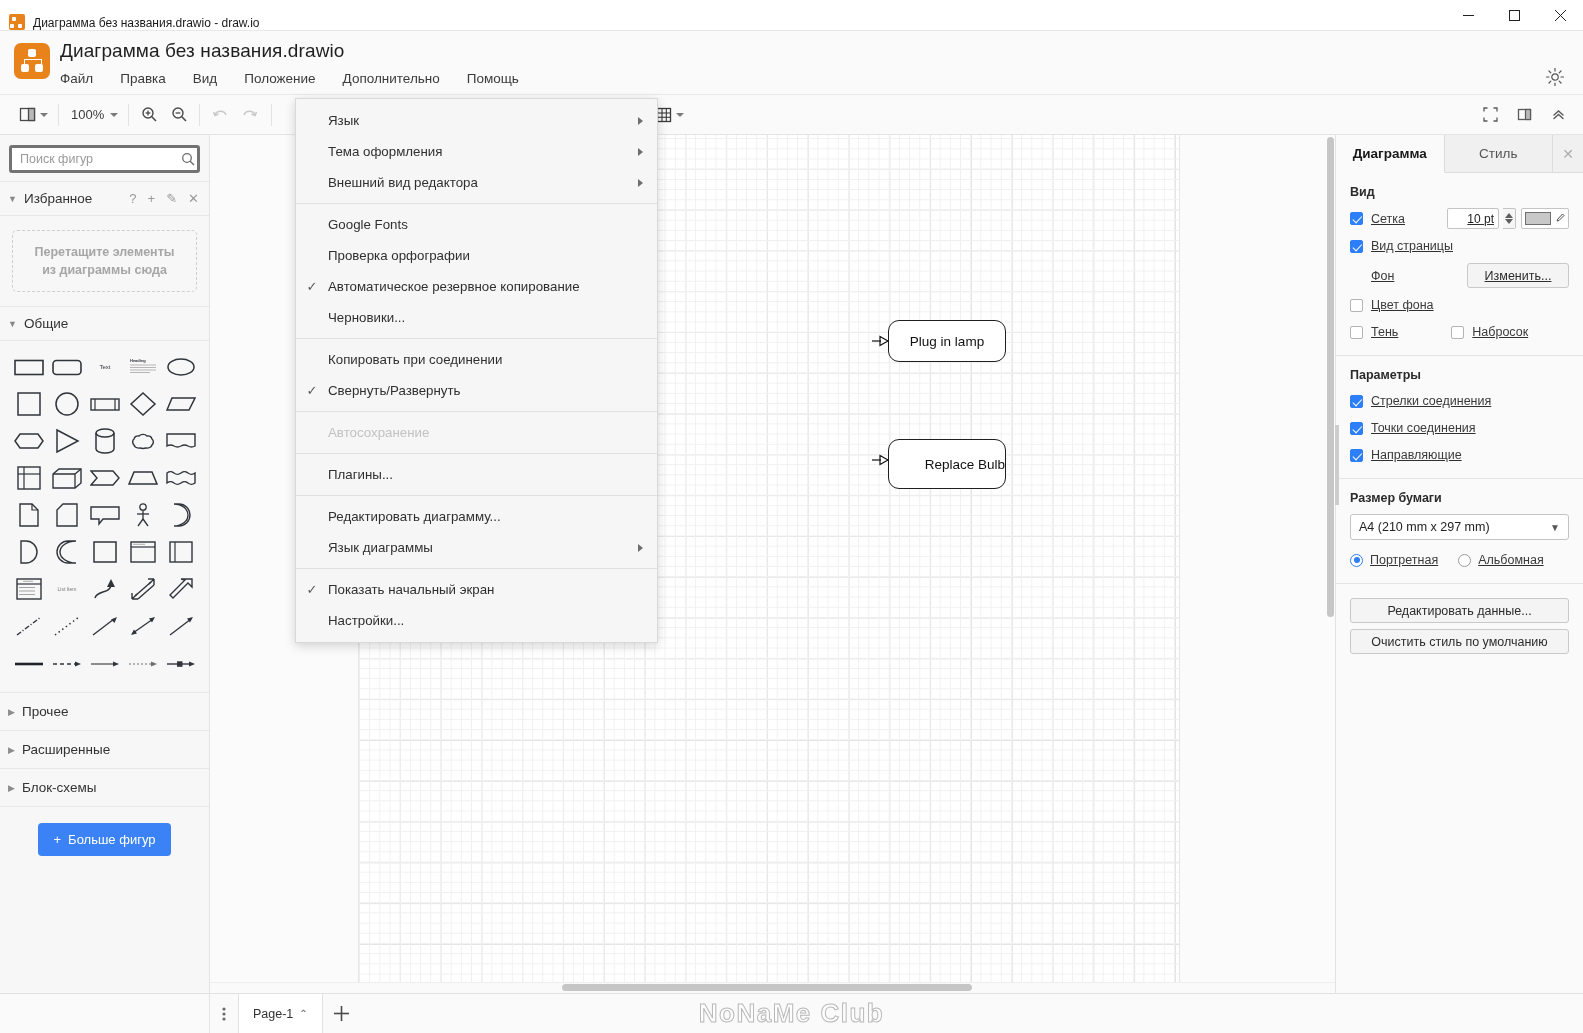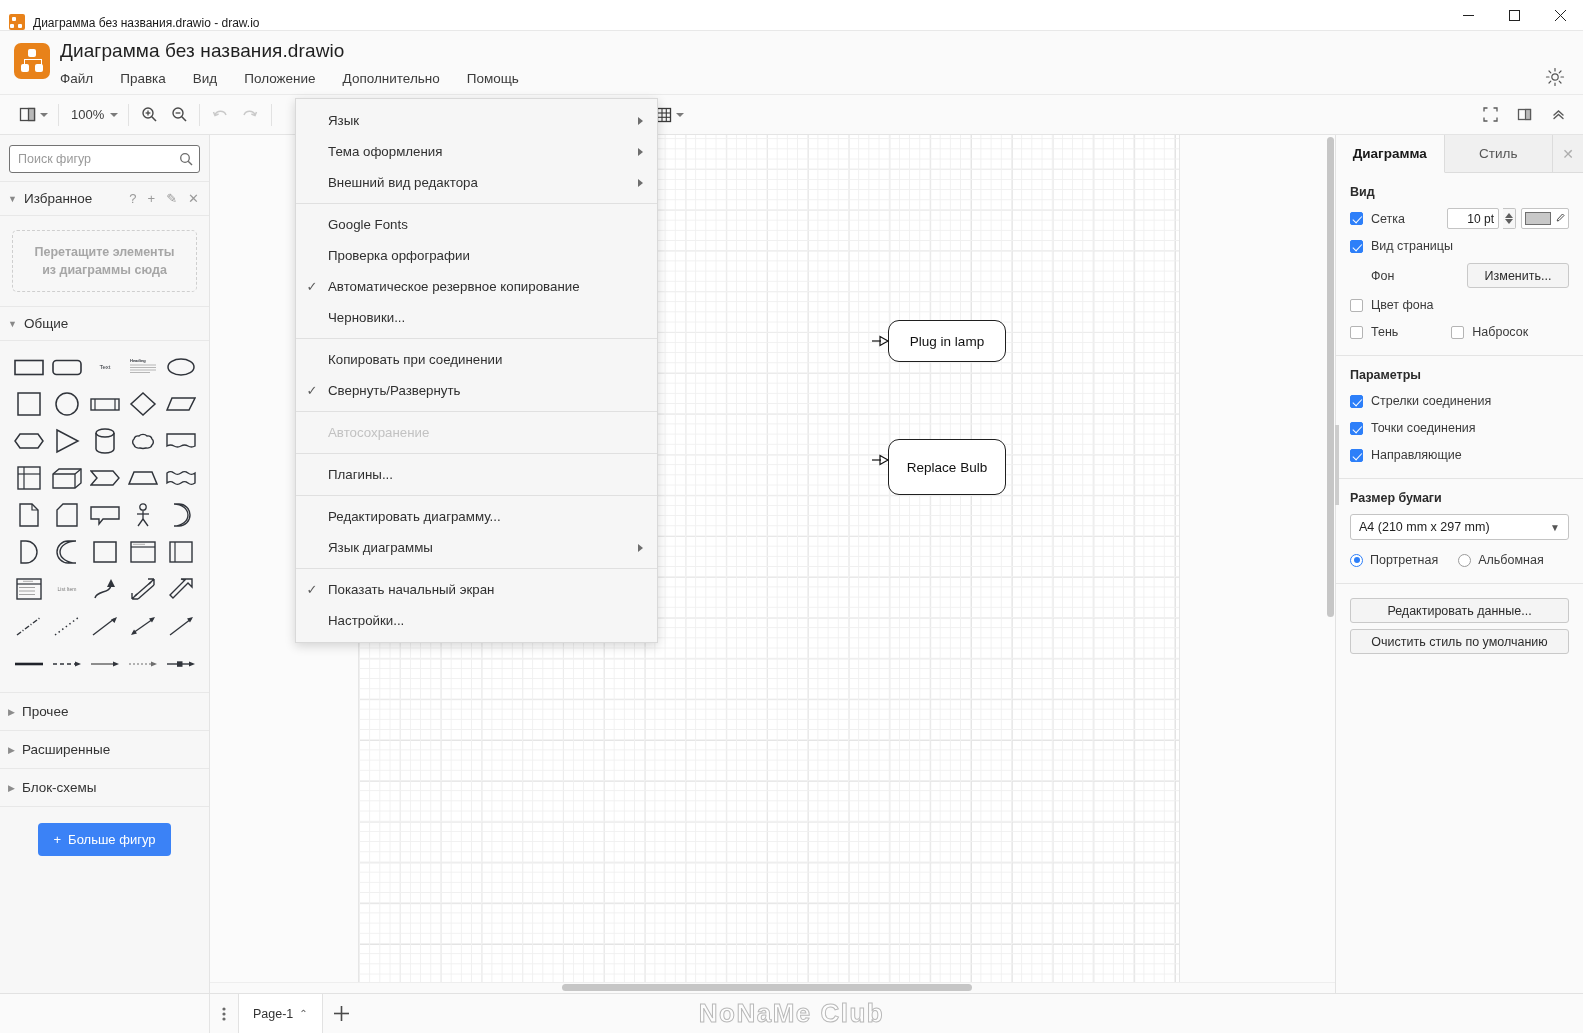--- a/index.html
+++ b/index.html
@@ -85,21 +85,21 @@
   #main { display:flex; height:calc(1033px - 31px - 64px - 40px - 40px); }
 
   
   #sidebar {
     width:210px; flex:none; background:#f7f7f7;
     border-right:1px solid #e4e4e4; display:flex; flex-direction:column;
     overflow:hidden;
   }
   #searchRow { padding:10px 9px 8px 9px; }
   #searchBox {
-    height:28px; background:#fff; border:1px solid #737373; border-radius:3px;
+    height:28px; background:#fff; border:3px solid #737373; border-radius:3px;
     display:flex; align-items:center; padding:0 8px; position:relative;
   }
   #searchBox input {
     border:none; outline:none; flex:1; font-size:12.5px; color:#333;
     font-family:"Liberation Sans", sans-serif; background:transparent;
   }
   #searchBox input::placeholder{ color:#9a9a9a; }
   .sb-section {
     display:flex; align-items:center; padding:9px 10px 9px 8px;
     border-top:1px solid #e8e8e8; border-bottom:1px solid #e8e8e8;
@@ -172,21 +172,21 @@
     flex:1; display:flex; align-items:center; justify-content:center;
     font-size:13.5px; color:#555; background:#f0f0f0;
     border-right:1px solid #dcdcdc;
   }
   .rp-tab.active { background:#fafafa; color:#1a1a1a; font-weight:bold;
     border-bottom:1px solid #fafafa; margin-bottom:-1px; }
   #rpClose { width:30px; display:flex; align-items:center; justify-content:center;
     color:#adadad; font-size:14px; background:#f0f0f0;}
   .rp-sectionbox { padding:12px 14px 13px 14px; border-bottom:1px solid #e4e4e4; }
   .rp-h { font-size:12.5px; font-weight:bold; color:#2b2b2b; margin-bottom:9px; }
-  .rp-row { display:flex; align-items:center; margin-bottom:7px; min-height:20px; }
+  .rp-row { display:flex; align-items:center; margin-bottom:7px; min-height:20px;text-decoration:underline; }
   .cb {
     width:13px; height:13px; border:1px solid #b4b4b4; border-radius:2px;
     background:#fff; margin-right:8px; flex:none; position:relative;
   }
   .cb.on { background:#2d7ff9; border-color:#2d7ff9; }
   .cb.on::after {
     content:""; position:absolute; left:3.6px; top:1px; width:4px; height:7.5px;
     border:solid #fff; border-width:0 1.8px 1.8px 0; transform:rotate(43deg);
   }
   .rp-lbl { font-size:12.5px; color:#3a3a3a; }
@@ -763,21 +763,21 @@
     <div id="page">
 
       <div class="node" style="left:529px; top:192px; width:118px; height:42px;">
         <span>Plug in lamp</span>
       </div>
       <svg class="edge-arrow" style="left:513px; top:205px;" width="18" height="16">
         <line x1="0" y1="8" x2="9" y2="8" stroke="#111" stroke-width="1.2"></line>
         <polygon points="8,3.5 16,8 8,12.5" fill="none" stroke="#111" stroke-width="1.2"></polygon>
       </svg>
 
-      <div class="node" style="left:529px; top:311px; width:118px; height:56px;">
+      <div class="node" style="left:529px; top:311px; width:118px; height:50px;justify-content:flex-end;">
         <span>Replace Bulb</span>
       </div>
       <svg class="edge-arrow" style="left:513px; top:324px;" width="18" height="16">
         <line x1="0" y1="8" x2="9" y2="8" stroke="#111" stroke-width="1.2"></line>
         <polygon points="8,3.5 16,8 8,12.5" fill="none" stroke="#111" stroke-width="1.2"></polygon>
       </svg>
     </div>
     <div id="vscroll"></div>
     <div id="hscrollTrack">
       <div id="hscroll"></div>

